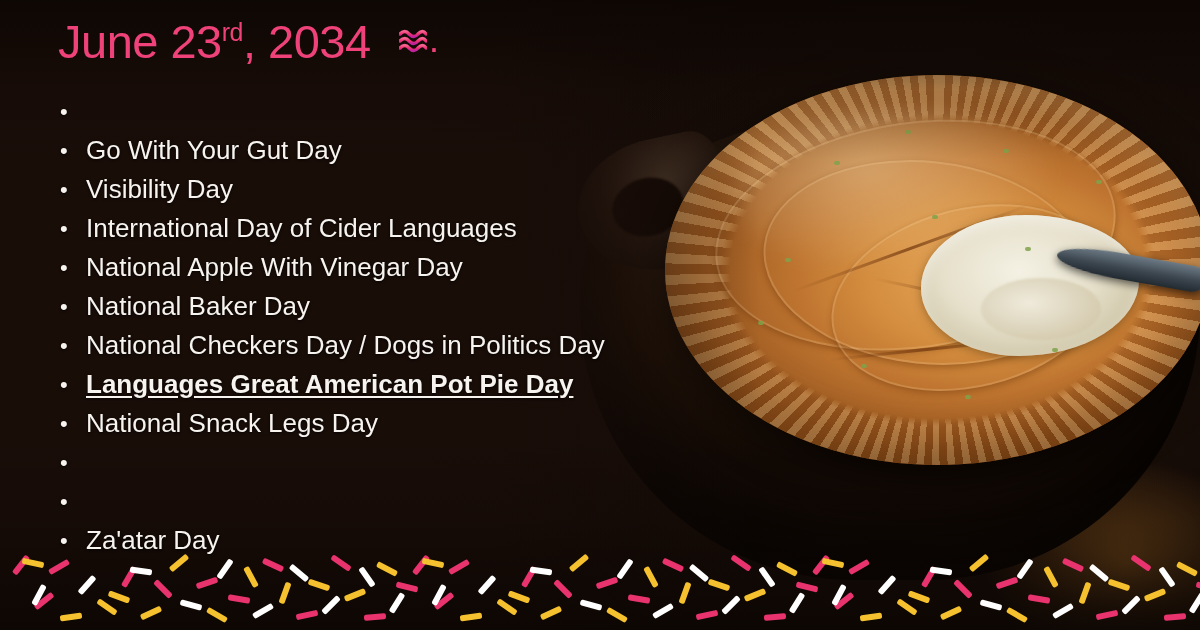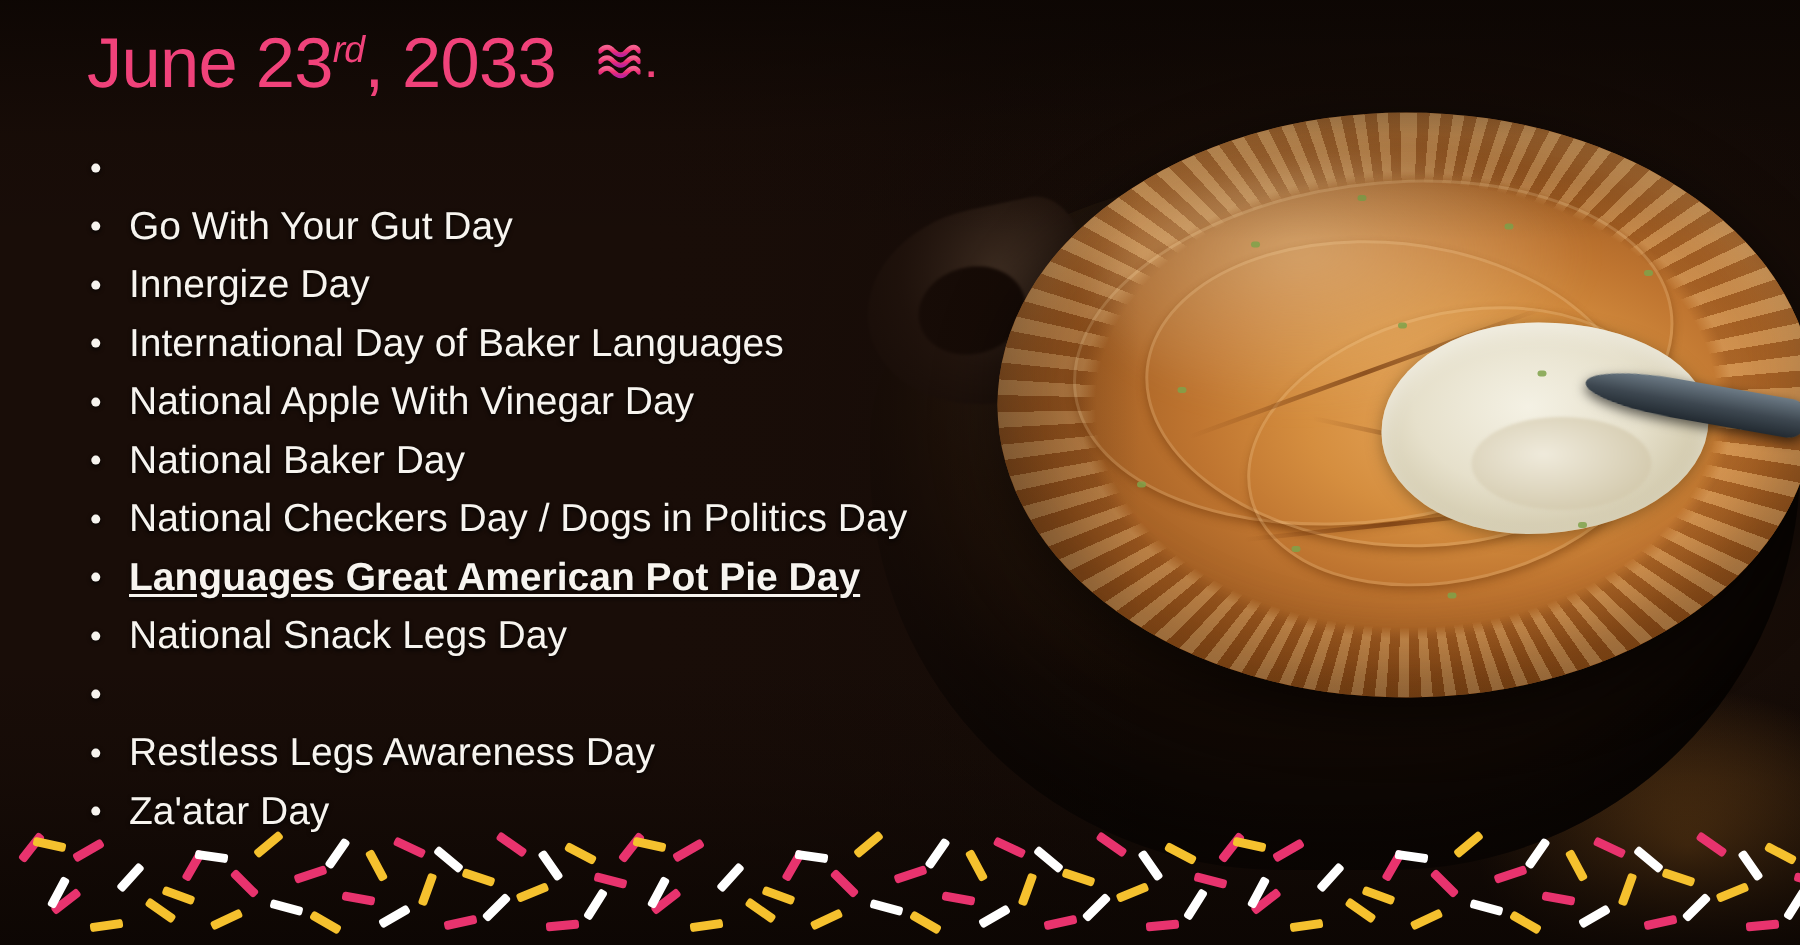--- a/index.html
+++ b/index.html
@@ -176,21 +176,20 @@
     font-weight:400;
     letter-spacing:-0.5px;
     color:#f0427a;
     line-height:1;
     white-space:nowrap;
   }
   .date-title sup {
     font-size:0.53em;
     vertical-align:super;
     line-height:0;
-    font-style:italic;
   }
   .brand {
     display:flex; align-items:center; gap:7px;
     margin-top:3px;
   }
   .wave-icon { display:block; }
   .brand-name {
     font-size:25px;
     font-weight:bold;
     color:#fbfbf8;
@@ -282,21 +281,21 @@
       <div class="parsley" style="left:49%;top:36%;"></div>
       <div class="parsley" style="left:66%;top:44%;"></div>
     </div>
 
     <div class="spoon"></div>
     <div class="photo-fade"></div>
     <div class="photo-vignette"></div>
   </div>
 
   <div class="header">
-    <div class="date-title"><span>June </span><span>23</span><sup>rd</sup><span>, 2033</span></div>
+    <div class="date-title"><span>June </span><span>23</span><sup>rd</sup><span>, 2034</span></div>
 
     <div class="brand">
       <span class="wave-icon">
         <svg width="28" height="26" viewBox="0 0 28 26">
           <defs>
             <linearGradient id="wg" x1="0" y1="0" x2="0" y2="1">
               <stop offset="0%" stop-color="#f4608f"></stop>
               <stop offset="50%" stop-color="#ef2f73"></stop>
               <stop offset="100%" stop-color="#c0239a"></stop>
             </linearGradient>
@@ -313,25 +312,25 @@
   <ul class="days-list" id="days-list">
       <li class="day-item">
         <span class="bullet">•</span>
       </li>
       <li class="day-item">
         <span class="bullet">•</span>
         <span class="day-label">Go With Your Gut Day</span>
       </li>
       <li class="day-item">
         <span class="bullet">•</span>
-        <span class="day-label">Innergize Day</span>
-      </li>
-      <li class="day-item">
-        <span class="bullet">•</span>
-        <span class="day-label">International Day of Baker Languages</span>
+        <span class="day-label">Visibility Day</span>
+      </li>
+      <li class="day-item">
+        <span class="bullet">•</span>
+        <span class="day-label">International Day of Cider Languages</span>
       </li>
       <li class="day-item">
         <span class="bullet">•</span>
         <span class="day-label">National Apple With Vinegar Day</span>
       </li>
       <li class="day-item">
         <span class="bullet">•</span>
         <span class="day-label">National Baker Day</span>
       </li>
       <li class="day-item">
@@ -344,21 +343,20 @@
       </li>
       <li class="day-item">
         <span class="bullet">•</span>
         <span class="day-label">National Snack Legs Day</span>
       </li>
       <li class="day-item">
         <span class="bullet">•</span>
       </li>
       <li class="day-item">
         <span class="bullet">•</span>
-        <span class="day-label">Restless Legs Awareness Day</span>
       </li>
       <li class="day-item">
         <span class="bullet">•</span>
         <span class="day-label">Za'atar Day</span>
       </li>
     </ul>
 
   <div class="sprinkles" id="sprinkles">
       <div class="sprinkle" style="left: 10px; top: 10px; width: 22px; height: 6px; background: rgb(232, 51, 110); transform: rotate(-52deg);"></div>
       <div class="sprinkle" style="left: 33px; top: 46px; width: 22px; height: 6px; background: rgb(232, 51, 110); transform: rotate(-38deg);"></div>

